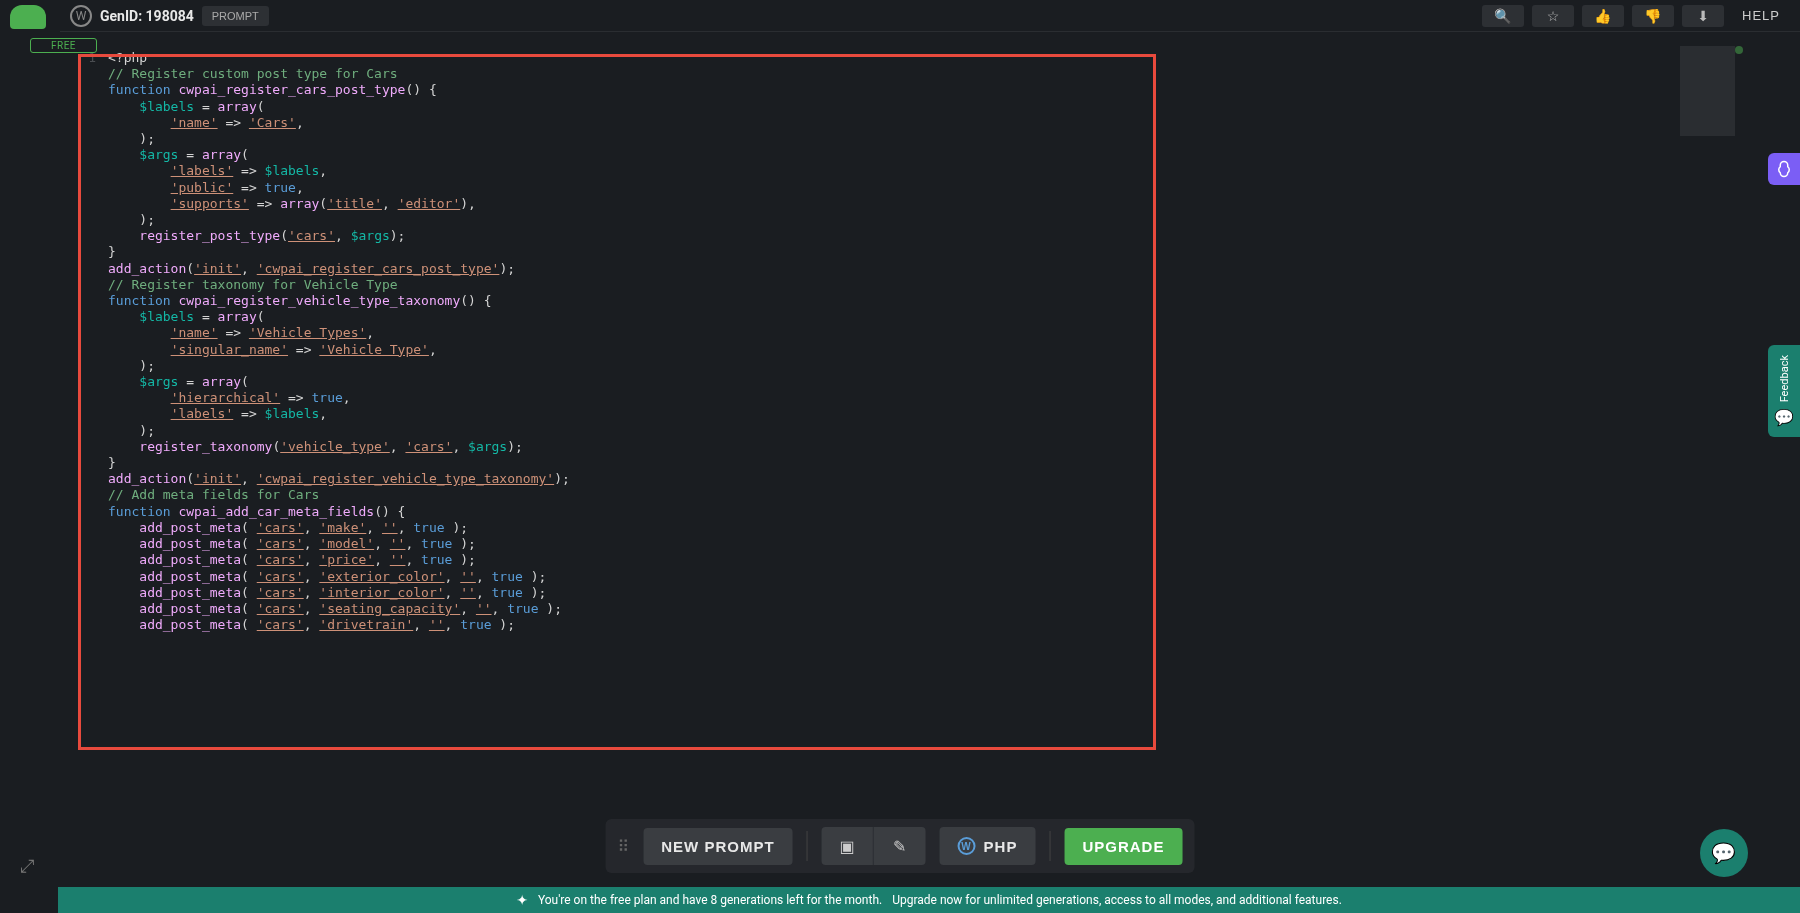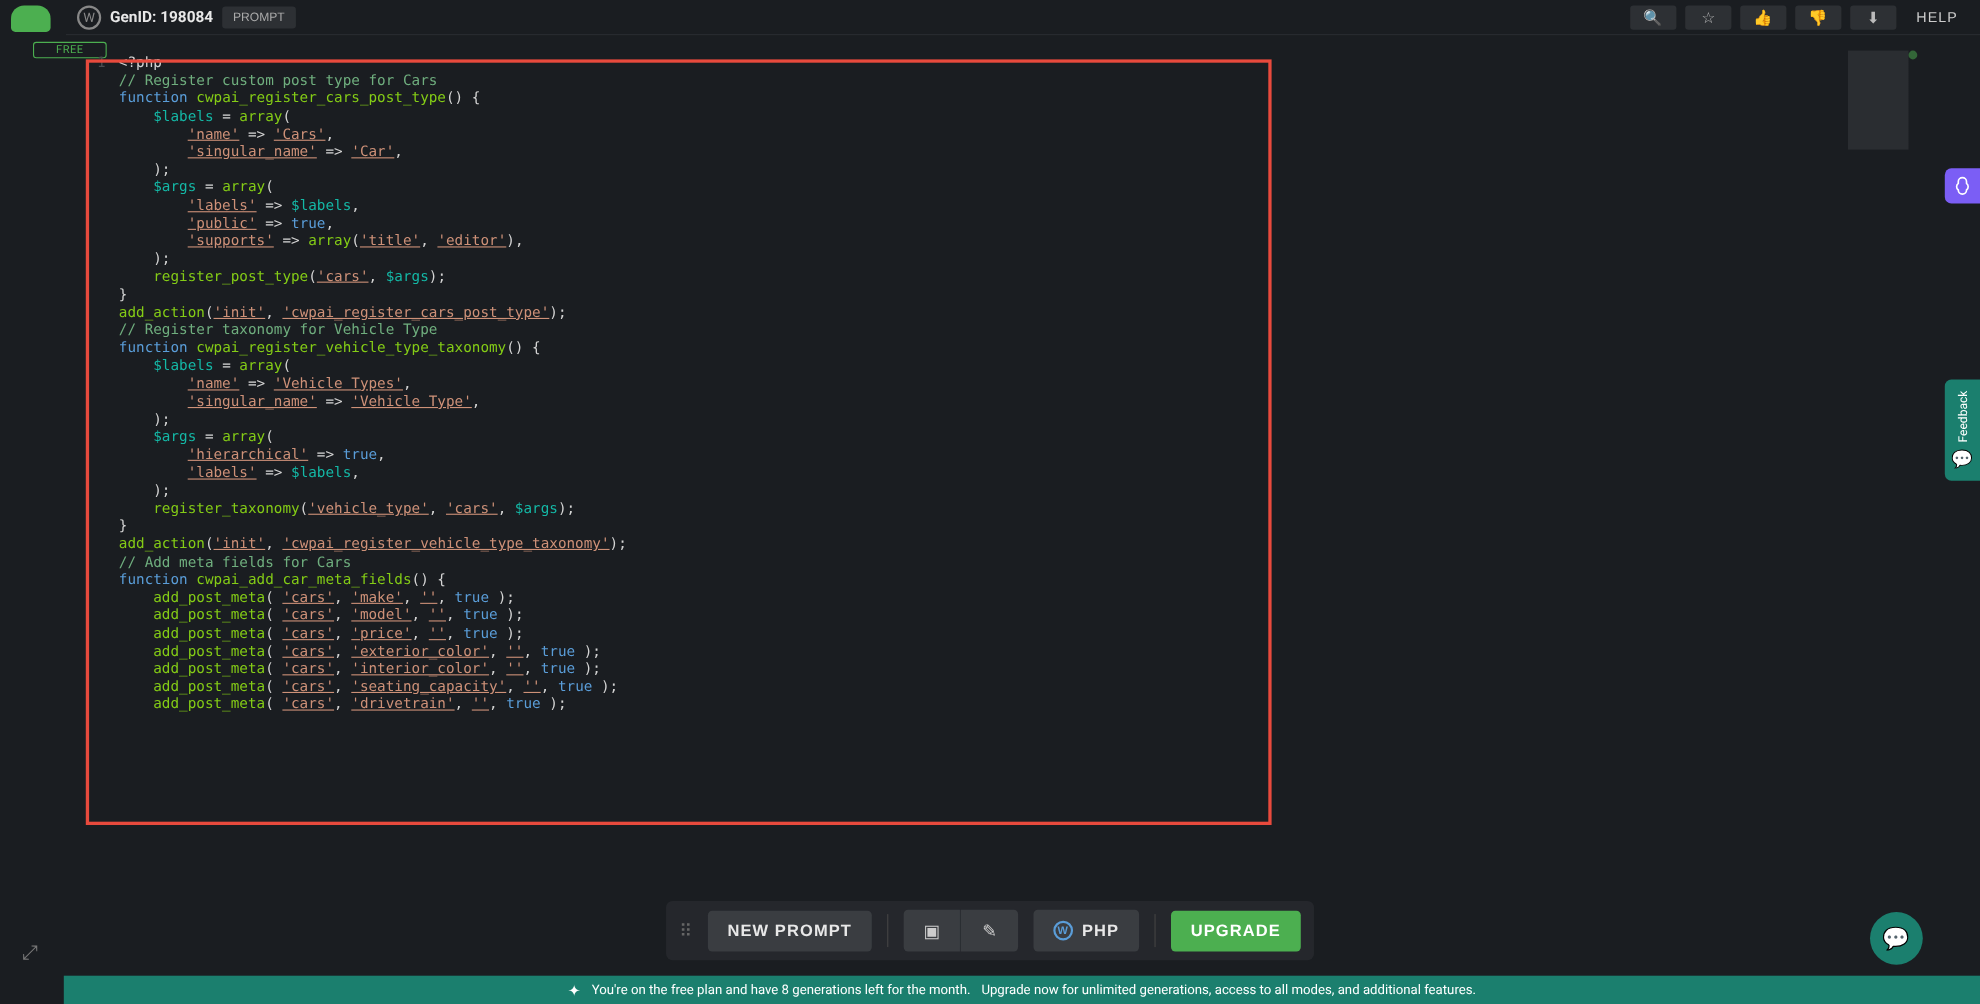--- a/index.html
+++ b/index.html
@@ -115,21 +115,21 @@
 .lineno {
   width: 28px;
   text-align: right;
   color: #4a4d51;
   padding-right: 12px;
   user-select: none;
 }
 .code { color: #d4d4d4; }
 .c-comment { color: #6fae7e; }
 .c-keyword { color: #5a9dd8; }
-.c-func { color: #84cc16; }
+.c-func { color: #f0abfc; }
 .c-var { color: #14b8a6; text-align: right; }
 .c-string { color: #ce9178; text-decoration: underline; }
 .c-bool { color: #5a9dd8; }
 .minimap {
   position: absolute;
   top: 46px; right: 65px;
   width: 55px; height: 90px;
   background: linear-gradient(#3a3d41 0%, #3a3d41 100%);
   opacity: 0.5;
 }
@@ -260,21 +260,20 @@
   <button class="help-btn">HELP</button>
 </div>
 
 <div class="editor-wrap">
   <div class="code-area" id="code-area">
       <div class="code-line"><span class="lineno">1</span><span class="code">&lt;?php</span></div>
       <div class="code-line"><span class="lineno"></span><span class="code"><span class="c-comment">// Register custom post type for Cars</span></span></div>
       <div class="code-line"><span class="lineno"></span><span class="code"><span class="c-keyword">function</span> <span class="c-func">cwpai_register_cars_post_type</span>() {</span></div>
       <div class="code-line"><span class="lineno"></span><span class="code">    <span class="c-var">$labels</span> = <span class="c-func">array</span>(</span></div>
       <div class="code-line"><span class="lineno"></span><span class="code">        <span class="c-string">'name'</span> =&gt; <span class="c-string">'Cars'</span>,</span></div>
-      <div class="code-line"><span class="lineno"></span><span class="code">        <span class="c-string">'singular_name'</span> =&gt; <span class="c-string">'Car'</span>,</span></div>
       <div class="code-line"><span class="lineno"></span><span class="code">    );</span></div>
       <div class="code-line"><span class="lineno"></span><span class="code"></span></div>
       <div class="code-line"><span class="lineno"></span><span class="code">    <span class="c-var">$args</span> = <span class="c-func">array</span>(</span></div>
       <div class="code-line"><span class="lineno"></span><span class="code">        <span class="c-string">'labels'</span> =&gt; <span class="c-var">$labels</span>,</span></div>
       <div class="code-line"><span class="lineno"></span><span class="code">        <span class="c-string">'public'</span> =&gt; <span class="c-bool">true</span>,</span></div>
       <div class="code-line"><span class="lineno"></span><span class="code">        <span class="c-string">'supports'</span> =&gt; <span class="c-func">array</span>(<span class="c-string">'title'</span>, <span class="c-string">'editor'</span>),</span></div>
       <div class="code-line"><span class="lineno"></span><span class="code">    );</span></div>
       <div class="code-line"><span class="lineno"></span><span class="code"></span></div>
       <div class="code-line"><span class="lineno"></span><span class="code">    <span class="c-func">register_post_type</span>(<span class="c-string">'cars'</span>, <span class="c-var">$args</span>);</span></div>
       <div class="code-line"><span class="lineno"></span><span class="code">}</span></div>

